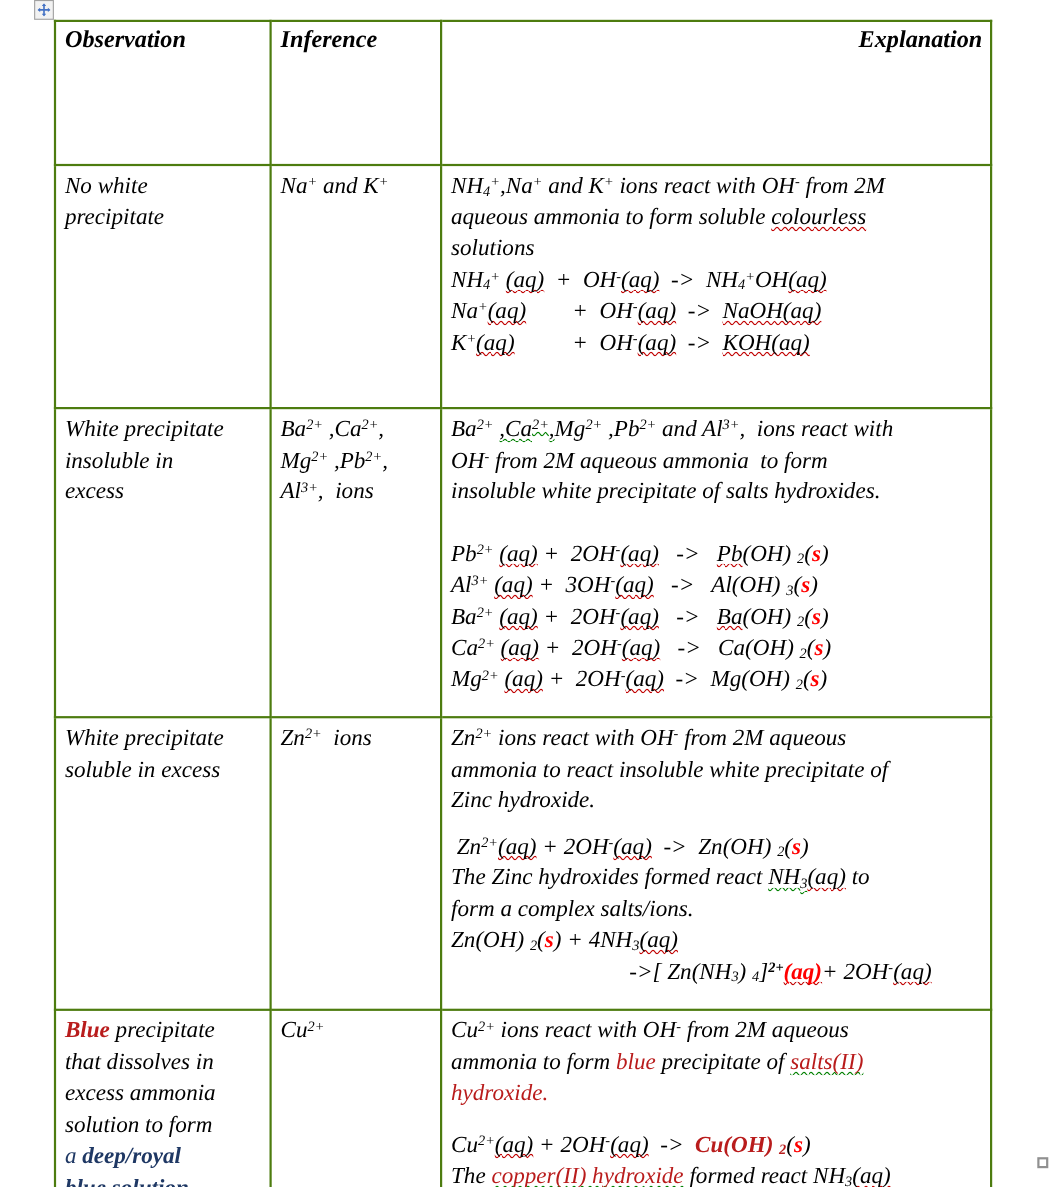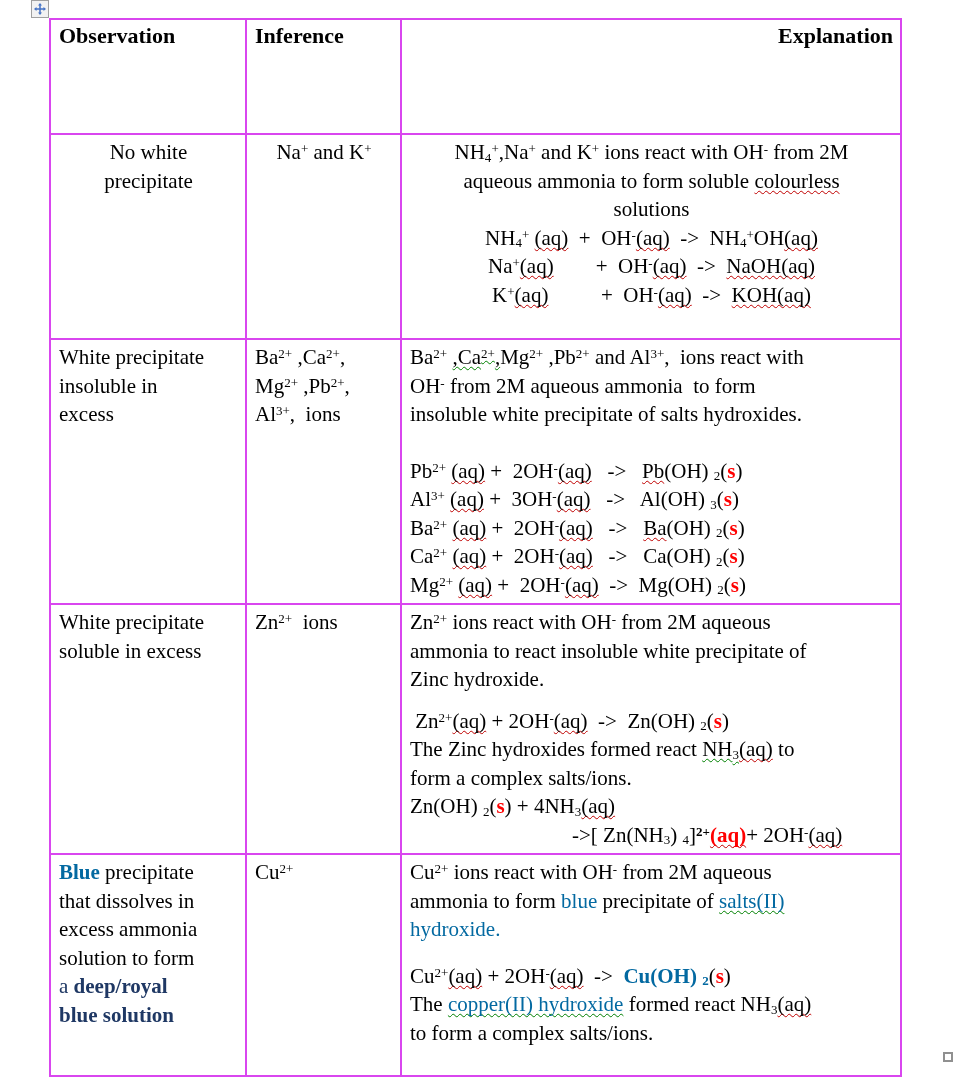--- a/index.html
+++ b/index.html
@@ -3,38 +3,38 @@
 <meta charset="utf-8">
 <style>
   html,body{margin:0;padding:0;background:#ffffff;}
   .stage{position:relative;width:959px;height:1079px;background:#fff;overflow:hidden;
          font-family:"Liberation Serif","DejaVu Serif",serif;font-size:21px;color:#000;}
   .move-handle{position:absolute;left:31px;top:0px;width:18px;height:18px;border:1px solid #a0a0a0;
                background:#f2f2f2;display:flex;align-items:center;justify-content:center;box-sizing:border-box;}
   .resize-handle{position:absolute;left:943px;top:1052px;width:10px;height:10px;border:2px solid #909090;
                  background:#fff;box-sizing:border-box;}
   table.doc{position:absolute;left:49px;top:18px;border-collapse:collapse;table-layout:fixed;width:851px;}
-  table.doc td{border:2px solid #d946ef;vertical-align:top;padding:3px 7px 0 8px;overflow:hidden;}
+  table.doc td{border:2px solid #4d7c0f;vertical-align:top;padding:3px 7px 16px 8px;overflow:hidden;font-style:italic;}
   tr.h0 td{height:110px;}
-  tr.h1 td{height:200px;text-align:center;}
+  tr.h1 td{height:200px;}
   tr.h2 td{height:260px;}
   tr.h3 td{height:245px;}
   tr.h4 td{height:217px;}
   .hrow td{font-weight:bold;font-size:22px;padding-top:4px;}
   .center{text-align:right;}
   .para{white-space:pre-wrap;line-height:28.5px;}
   .blank{height:28px;}
   .gap16{height:13px;}
   .gap20{height:18px;}
   .ind{padding-left:162px;}
   .sup{position:relative;top:-0.45em;font-size:0.62em;line-height:0;}
   .sub{position:relative;top:0.22em;font-size:0.62em;line-height:0;}
   .b{font-weight:bold;}
   .red{color:#FF0000;}
-  .blue{color:#0369a1;}
+  .blue{color:#b91c1c;}
   .navy{color:#1F3864;}
   .wr{text-decoration-line:underline;text-decoration-style:wavy;text-decoration-color:#C00000;
       text-decoration-thickness:1px;text-underline-offset:2px;text-decoration-skip-ink:none;}
   .wg{text-decoration-line:underline;text-decoration-style:wavy;text-decoration-color:#008000;
       text-decoration-thickness:1px;text-underline-offset:2px;text-decoration-skip-ink:none;}
 </style>
 </head>
 <body>
 
 <div class="stage">

